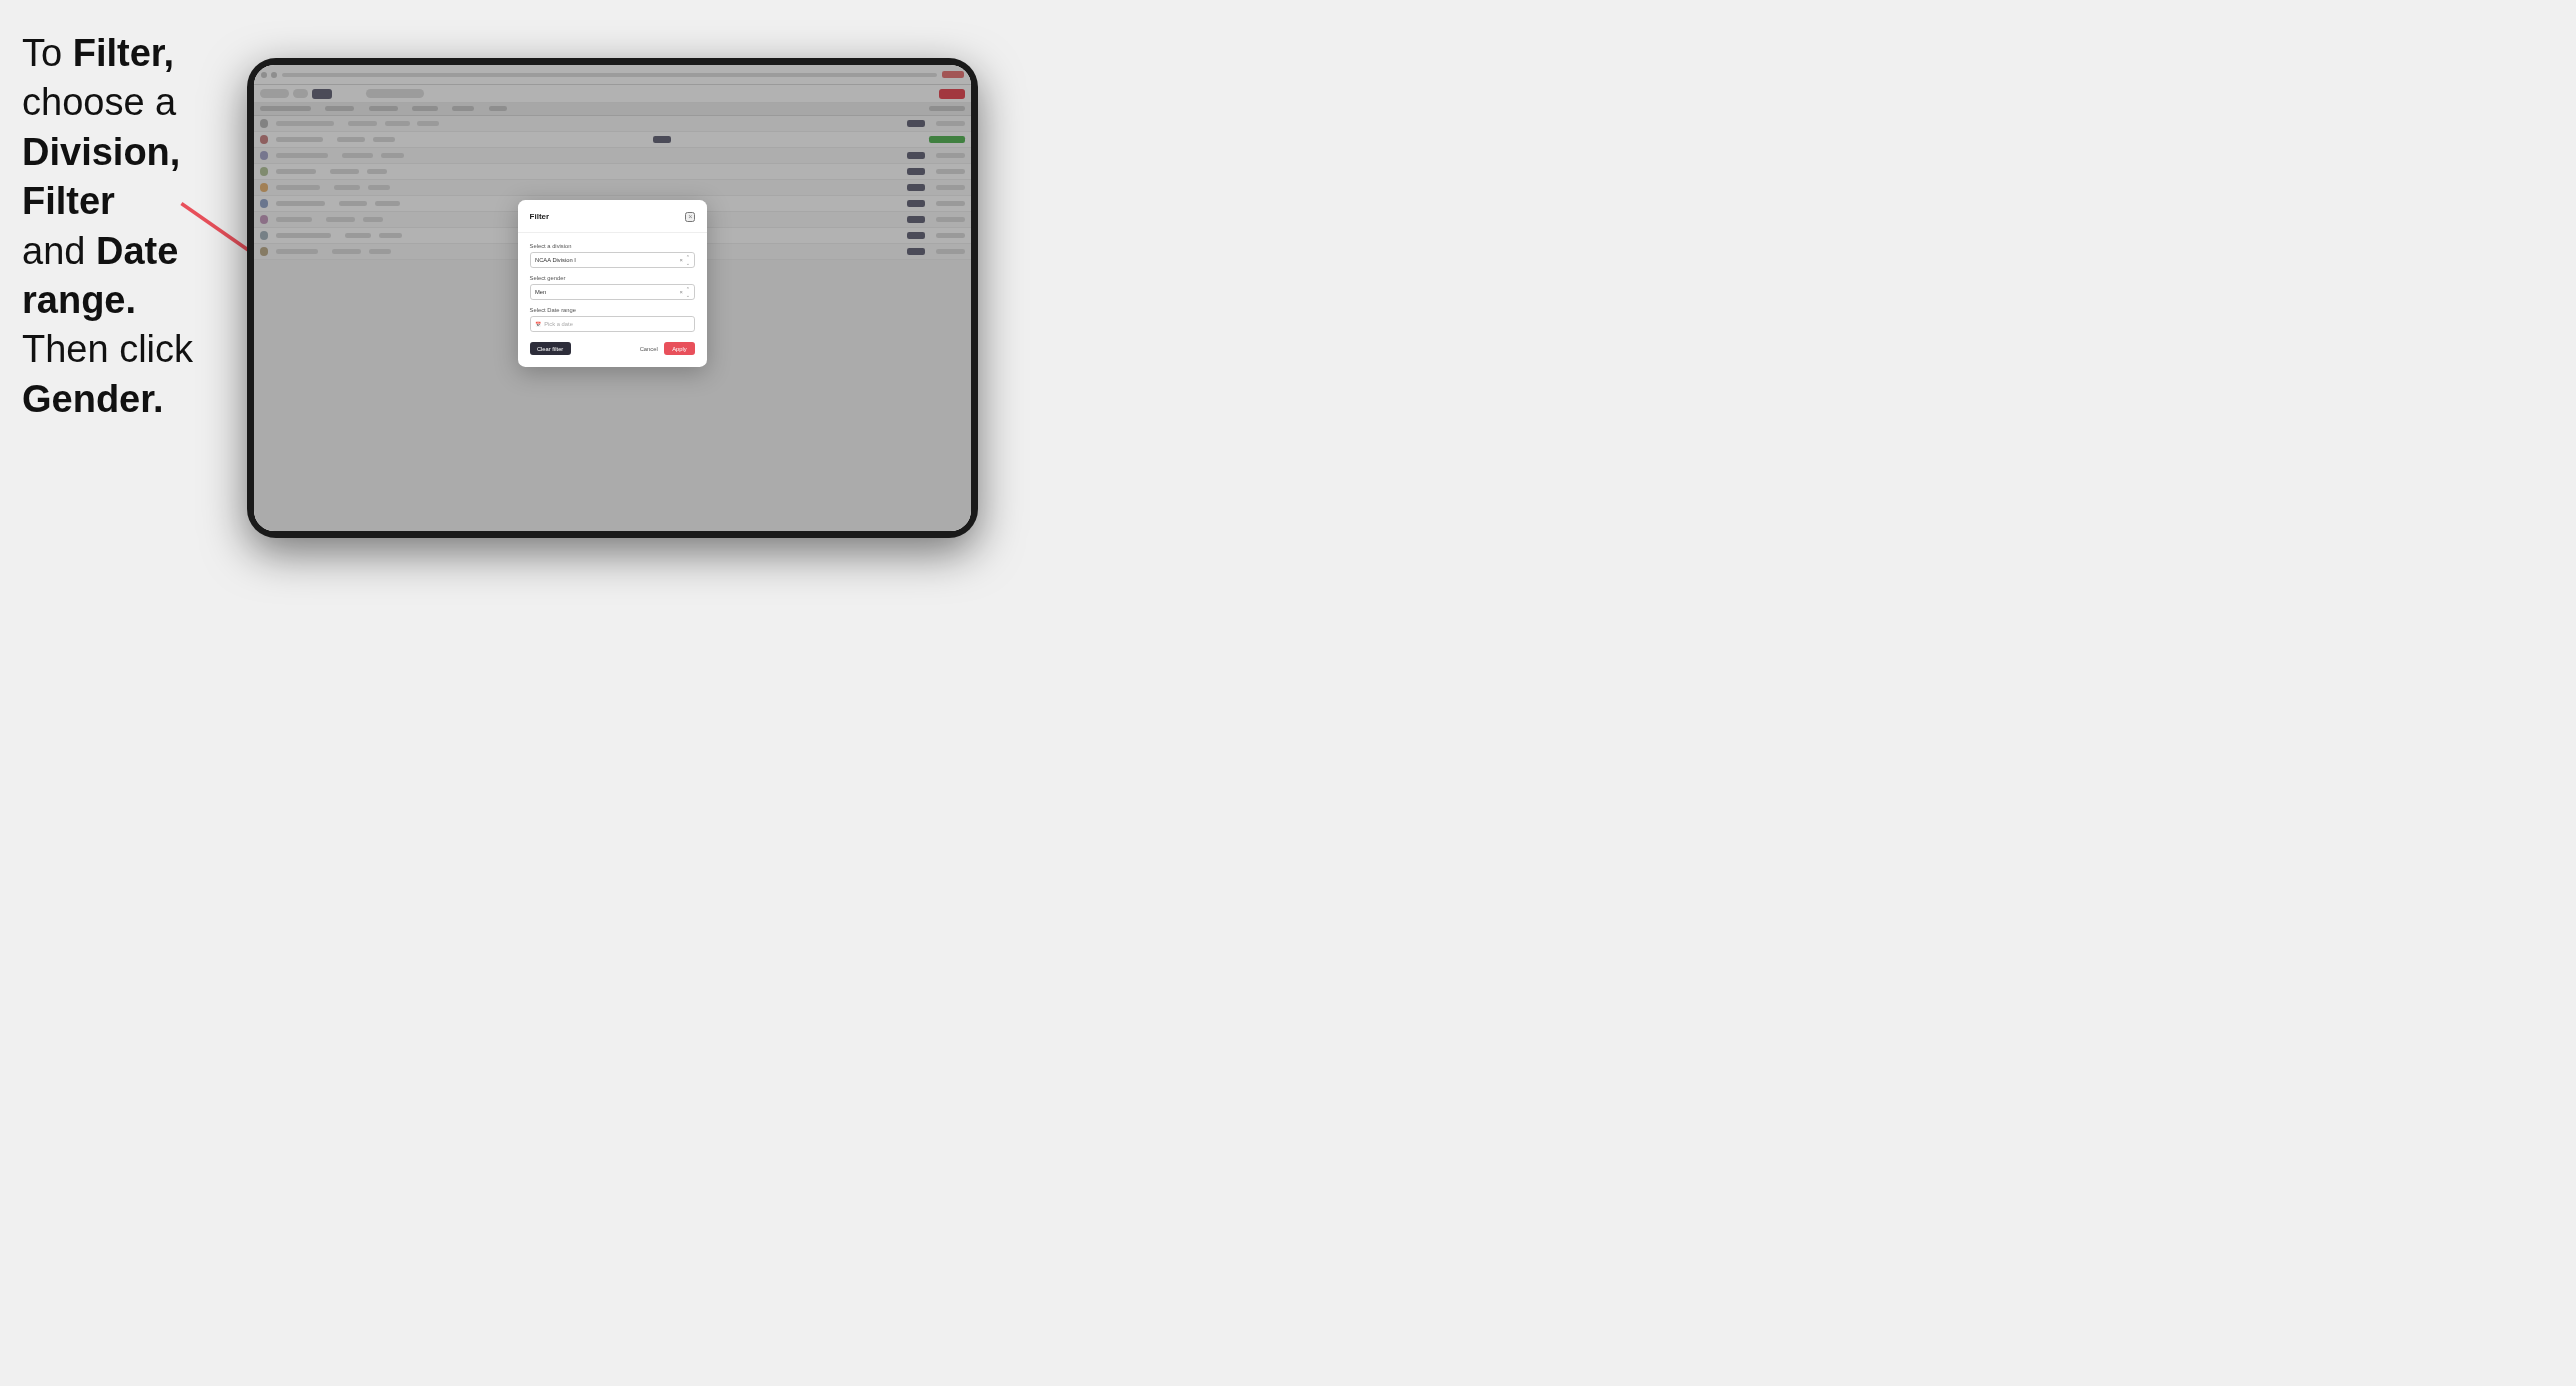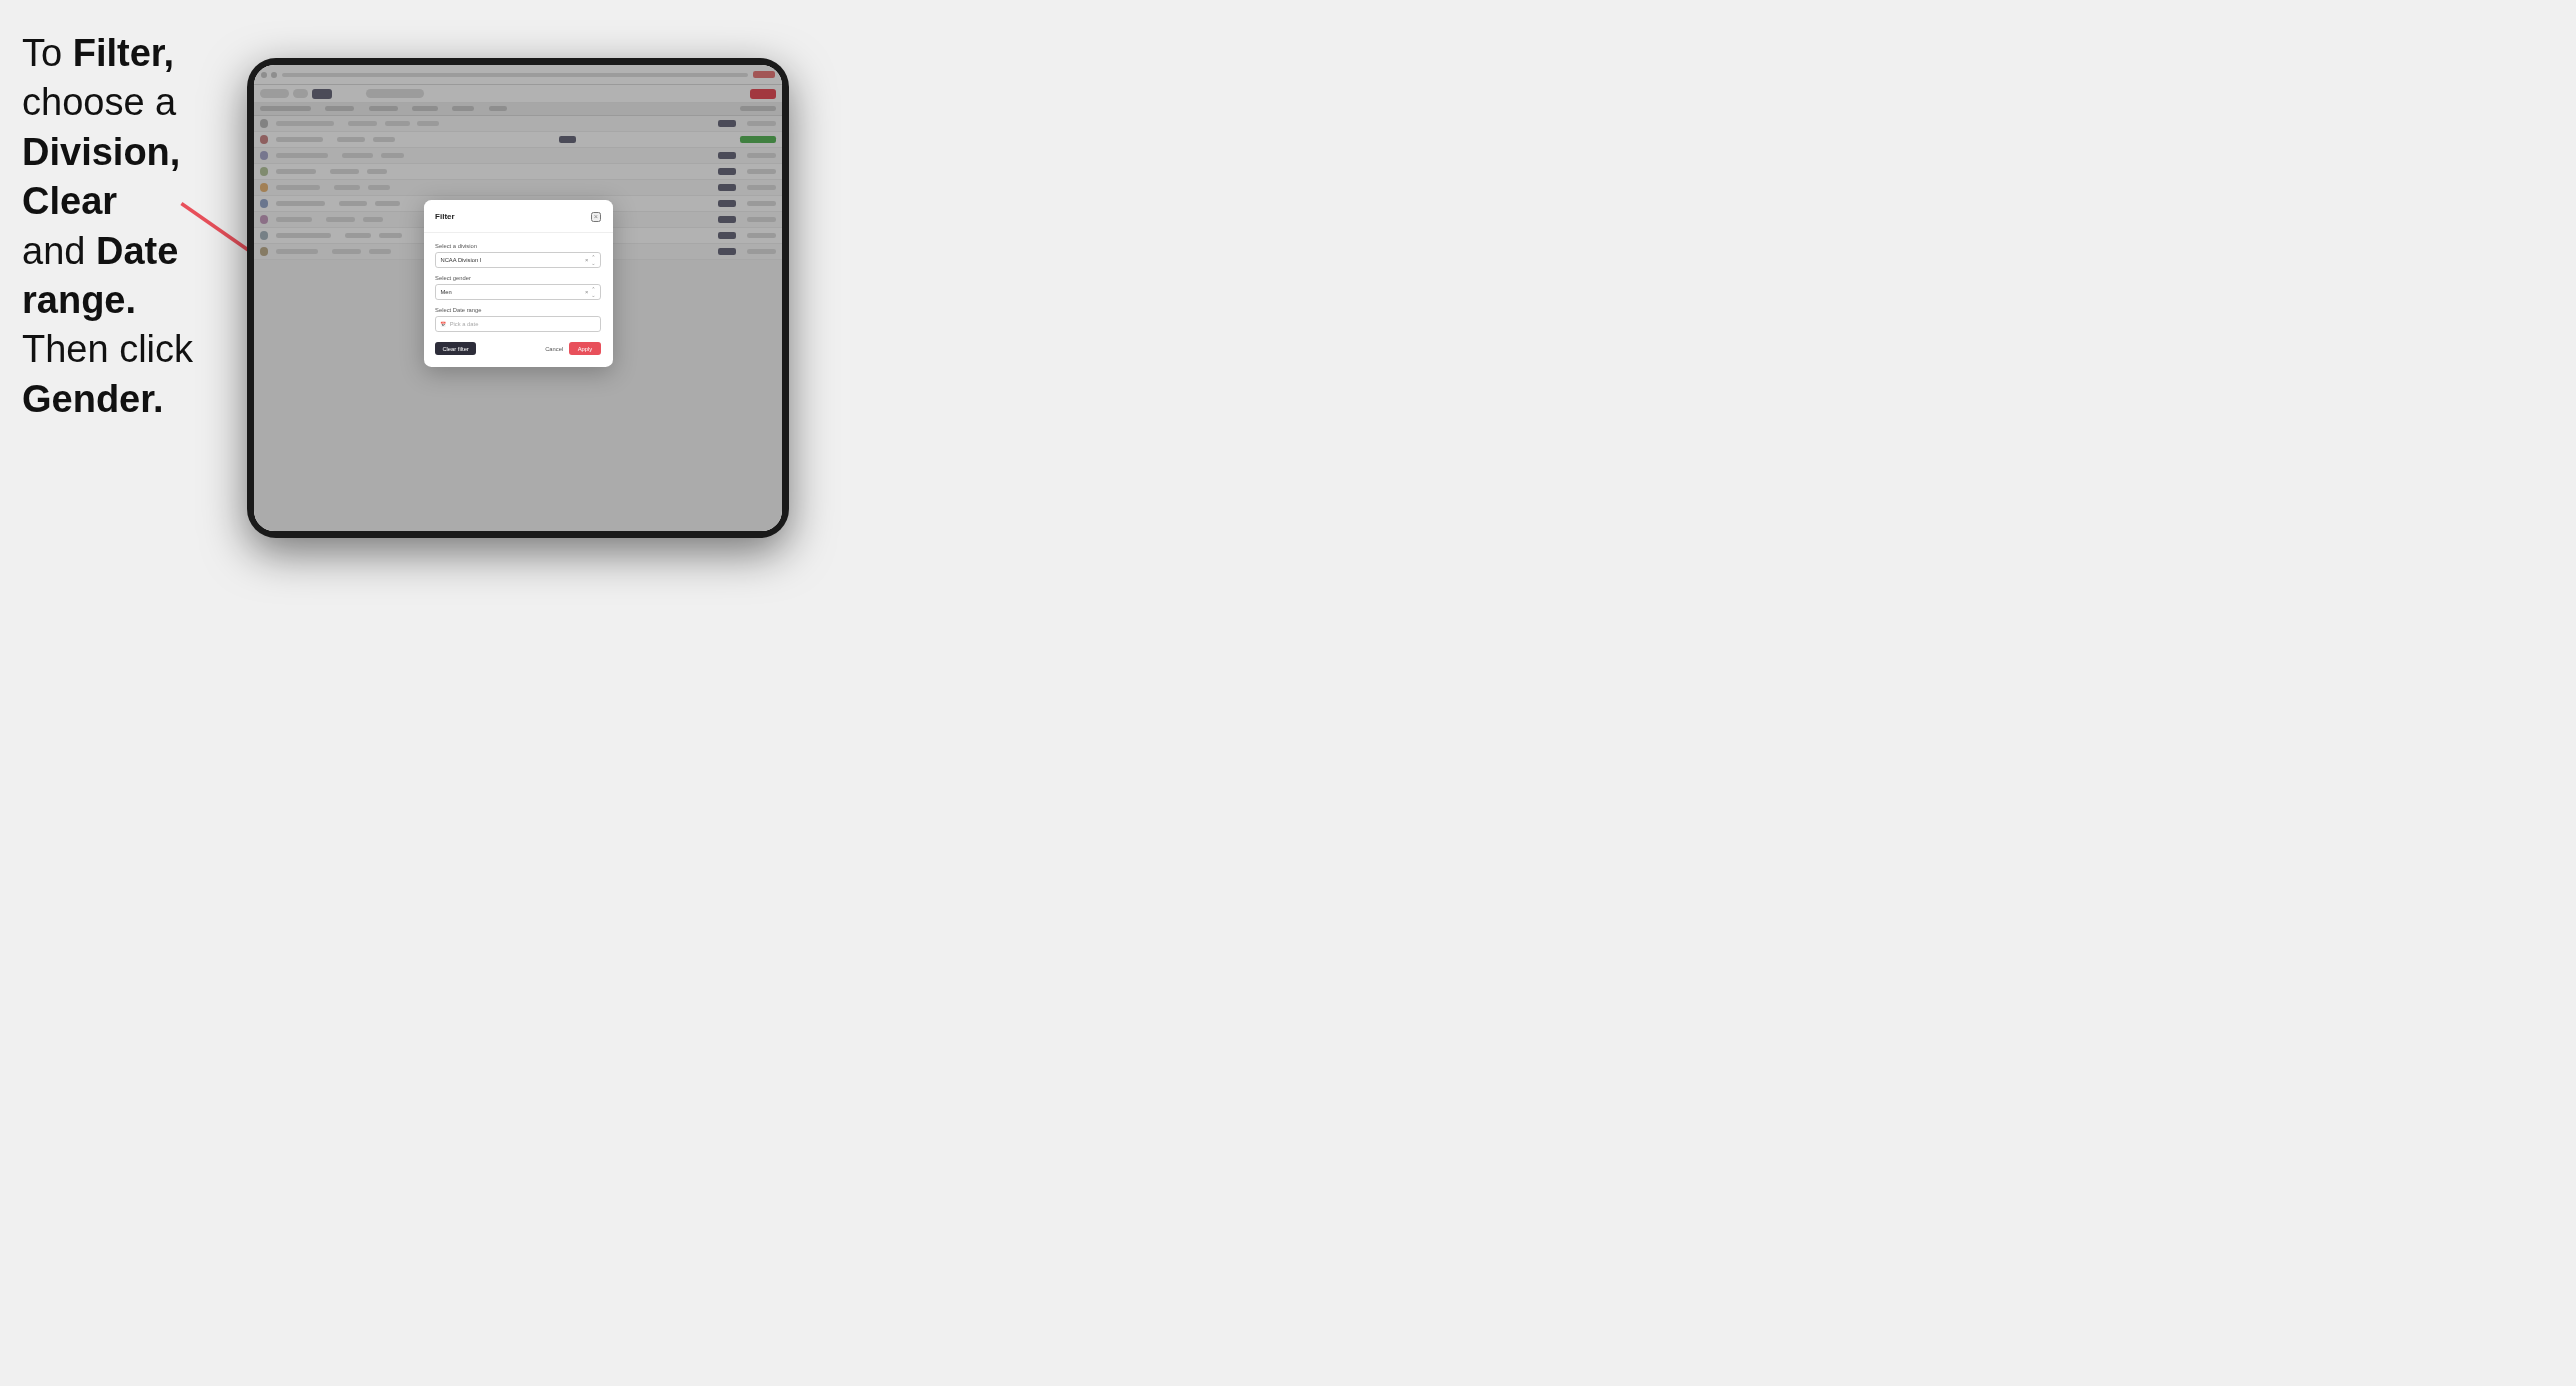--- a/index.html
+++ b/index.html
@@ -32,21 +32,21 @@
       width: 349px;
       height: 218px;
       pointer-events: none;
     }
 
     
     .tablet-frame {
       position: absolute;
       top: 58px;
       left: 247px;
-      width: 542px;
+      width: 731px;
       height: 480px;
       background: #1a1a1a;
       border-radius: 29px;
       padding: 7px;
       box-shadow: 0 14.5px 44px rgba(0,0,0,0.5);
     }
 
     .tablet-screen {
       width: 100%;
       height: 100%;
@@ -337,21 +337,21 @@
       height: 0.7px;
       background: #eee;
       margin: 0 -11.6px 10.2px;
     }
   </style>
 </head>
 <body>
 
 <div class="instruction-text">
   <span>To <span class="bold">Filter,</span> choose a</span><br>
-  <span class="bold">Division, Clear</span><br>
+  <span class="bold">Division, Filter</span><br>
   <span>and <span class="bold">Date range.</span></span><br>
   <span>Then click <span class="bold">Gender.</span></span>
 </div>
 
 <svg class="arrow-svg" viewBox="0 0 480 300" fill="none" xmlns="http://www.w3.org/2000/svg">
   <defs>
     <marker id="arrowhead" markerWidth="10" markerHeight="7" refX="10" refY="3.5" orient="auto">
       <polygon points="0 0, 10 3.5, 0 7" fill="#e8505b"></polygon>
     </marker>
   </defs>

